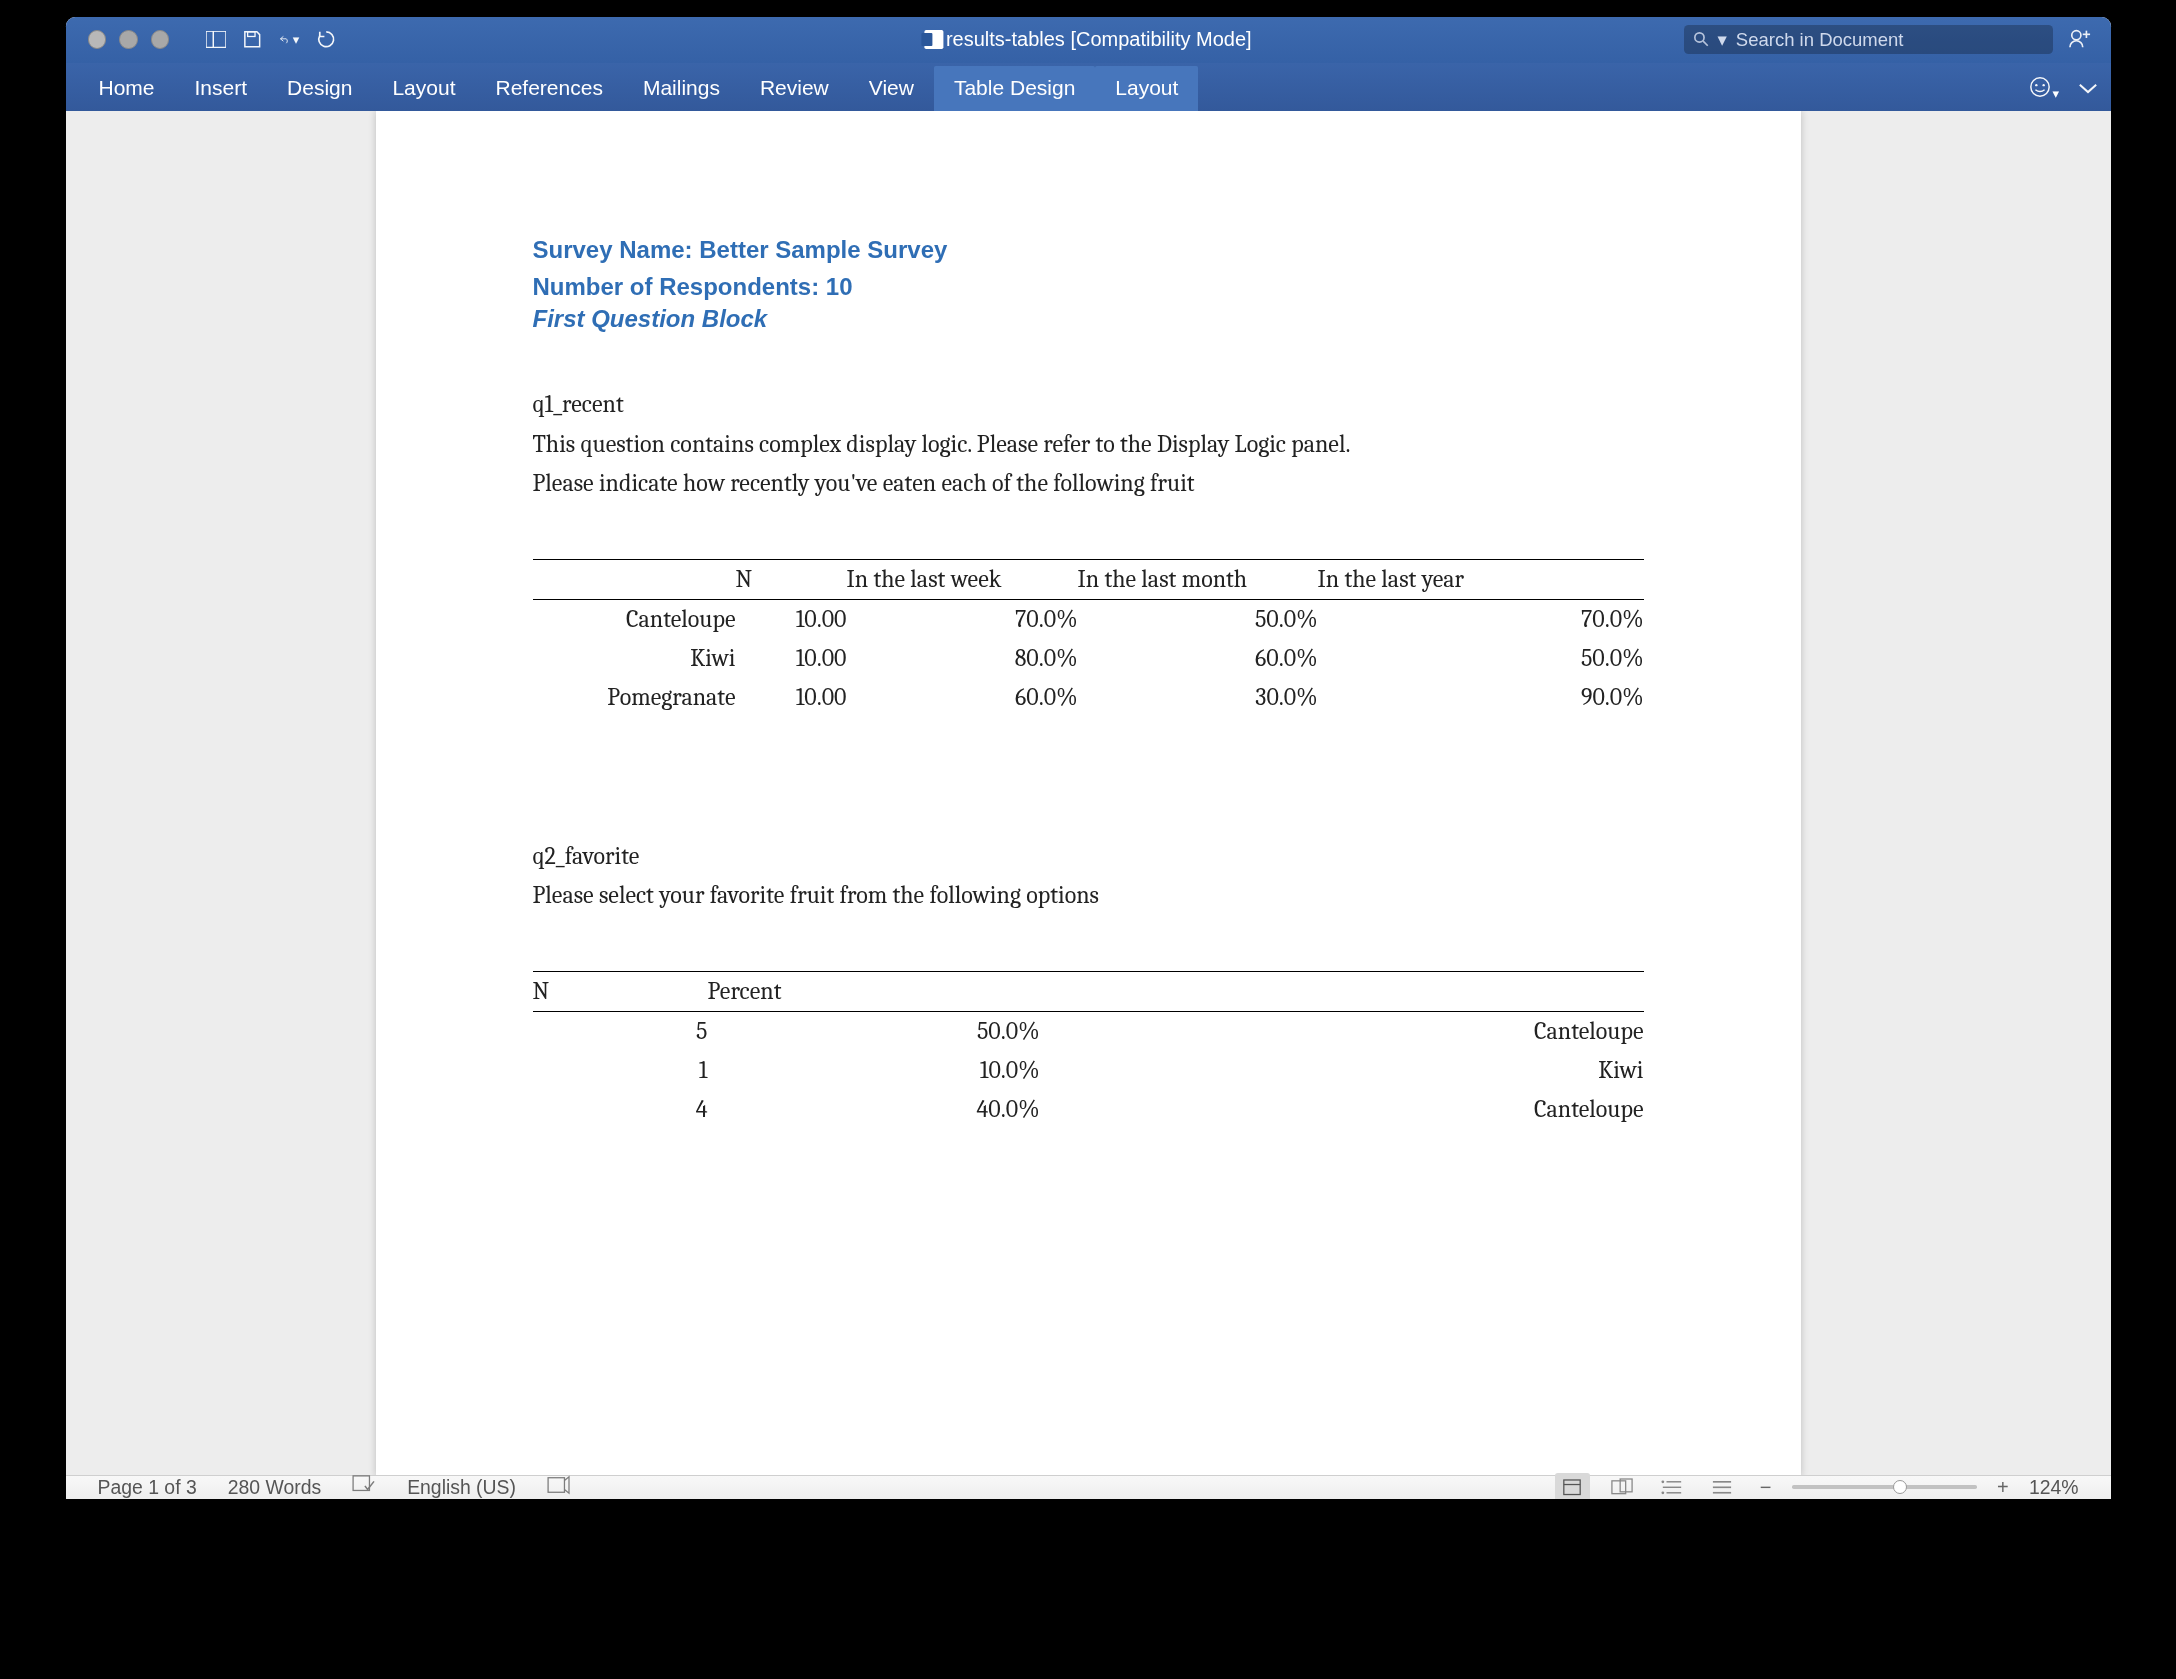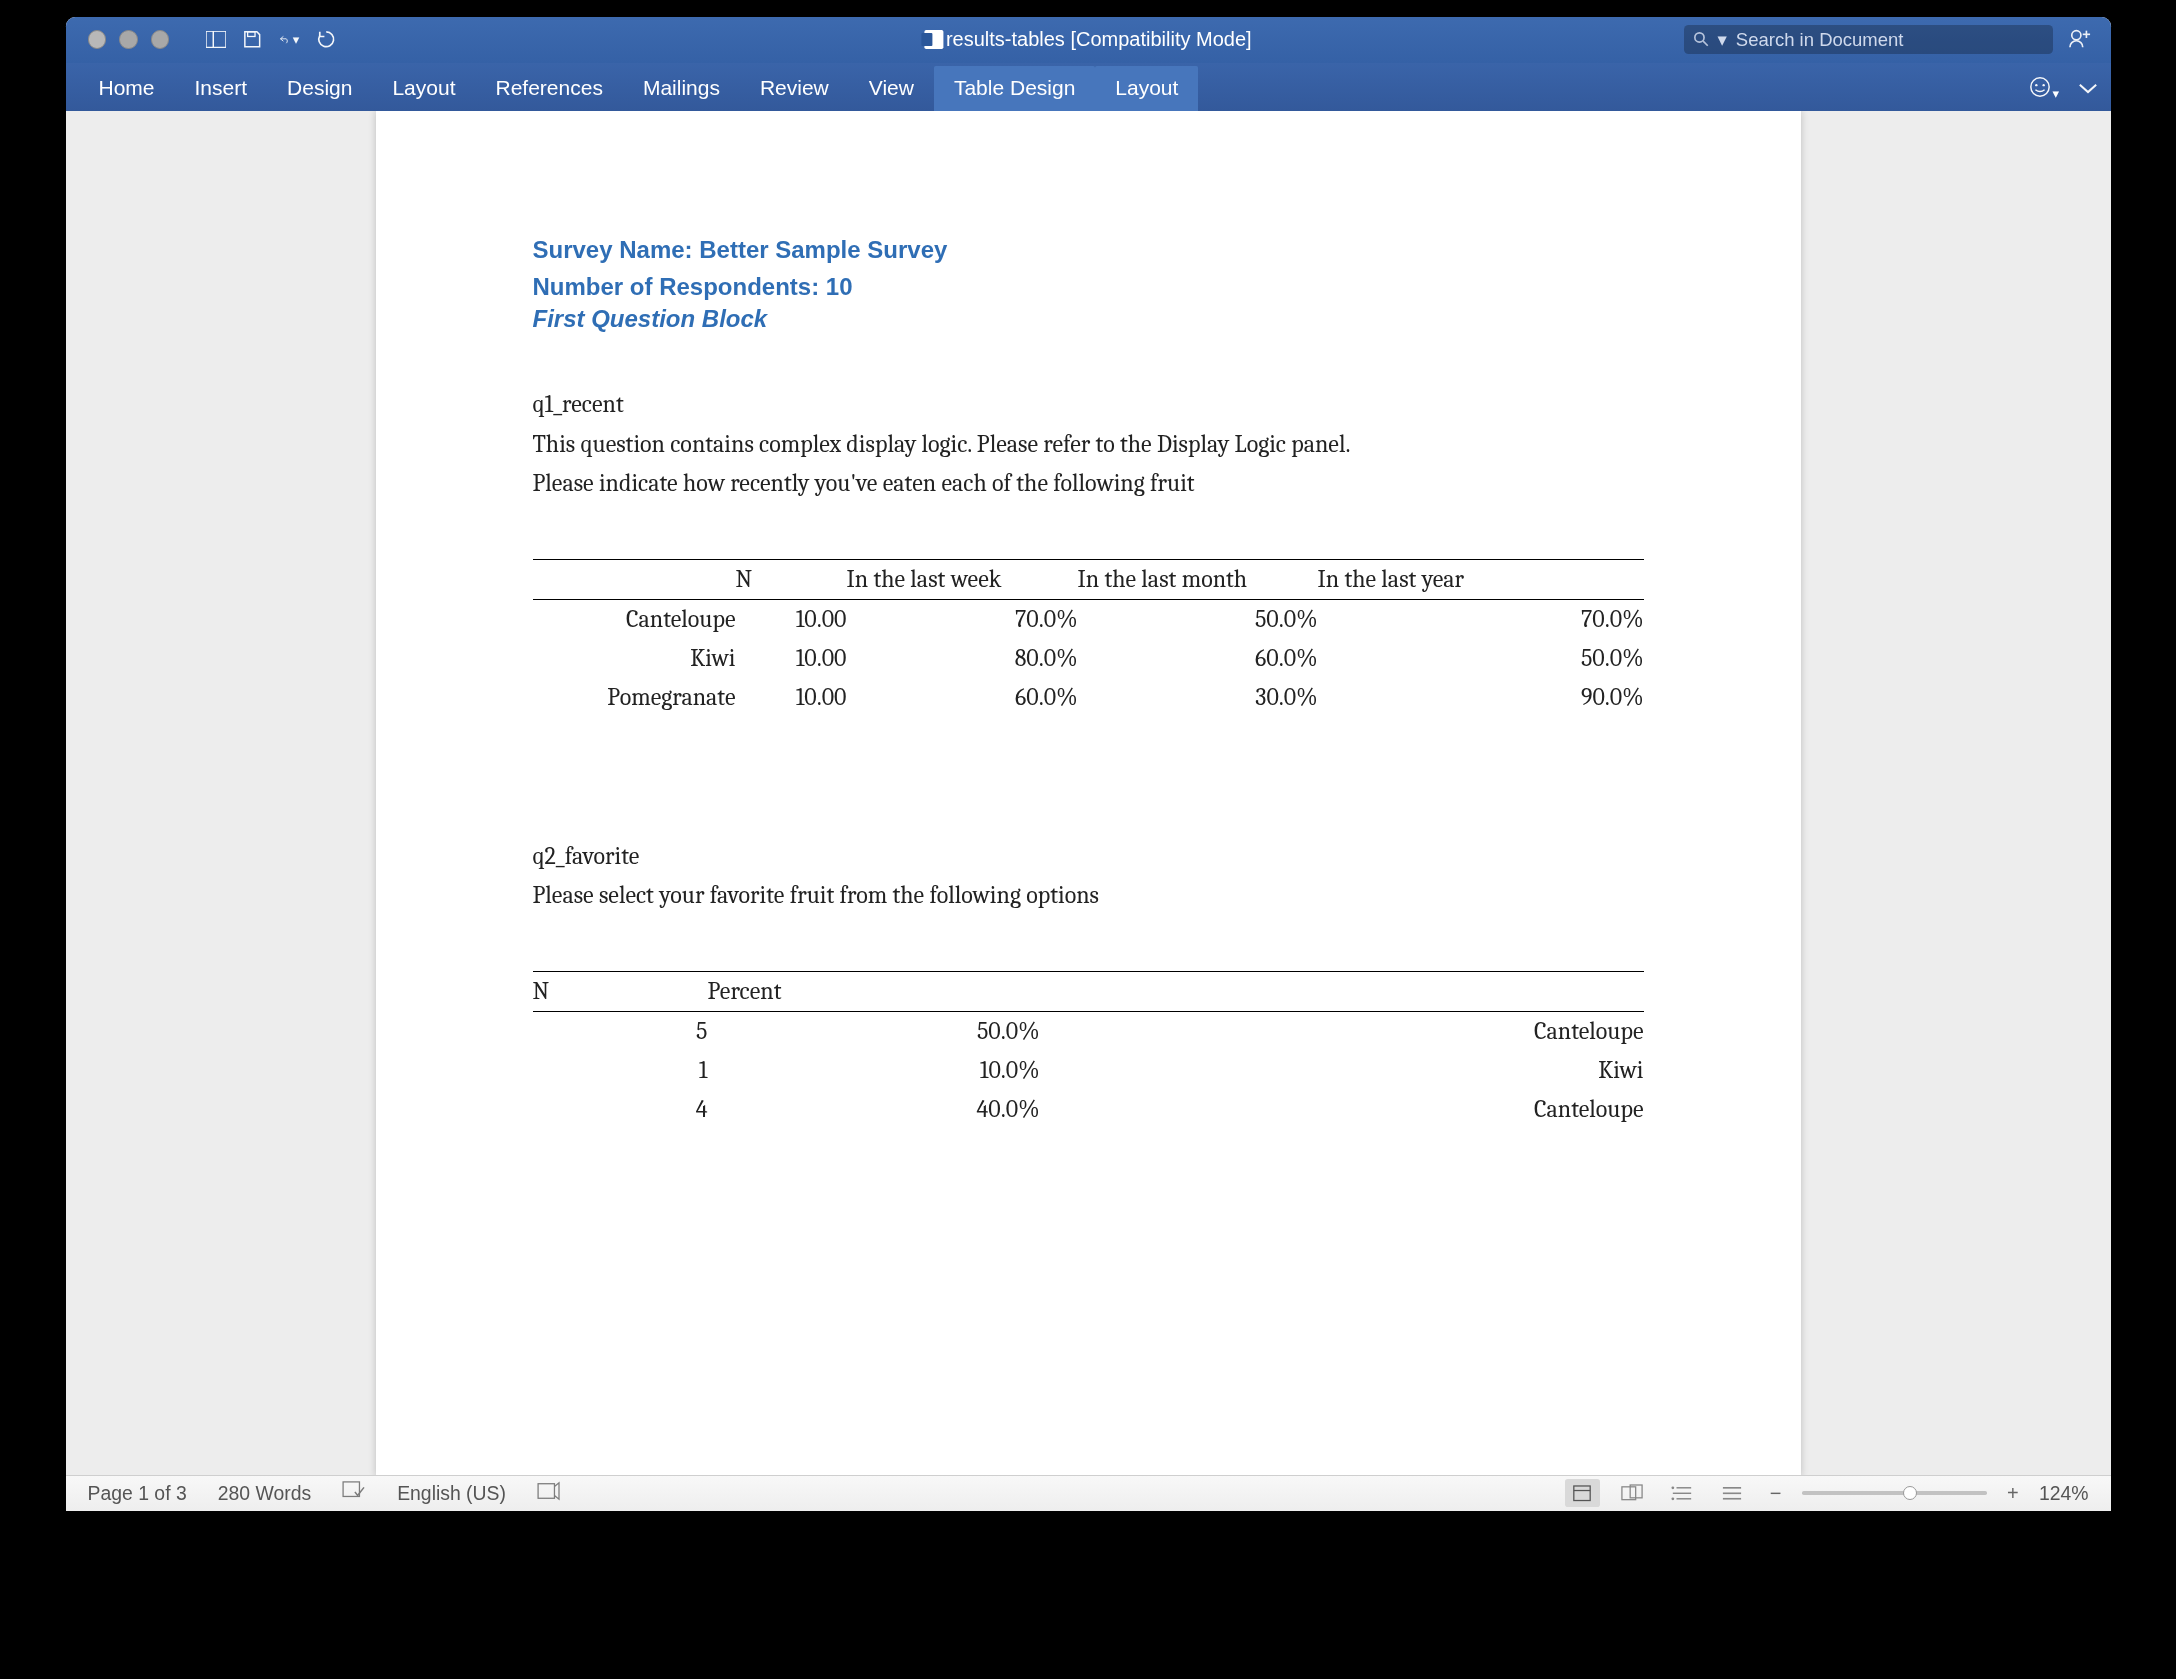--- a/index.html
+++ b/index.html
@@ -28,21 +28,21 @@
   .block-title{color:#2f6eb5;font-style:italic;font-weight:700;font-size:24px;}
   .q-section{margin-top:52px}
   .q-body{font-family:Cambria,Georgia,'Times New Roman',serif;font-size:24px;color:#222;line-height:1.65}
   table.data{margin-top:55px;width:100%;border-collapse:collapse;font-family:Cambria,Georgia,'Times New Roman',serif;font-size:24px;color:#222}
   table.data th{text-align:left;font-weight:400;padding:5.5px 0;border-bottom:1.4px solid #000}
   table.data thead tr{border-top:1.4px solid #000}
   table.data td{padding:5.5px 0;text-align:right}
   .t1 .c0{width:203px}.t1 .c1{width:111px}.t1 .c2{width:231px}.t1 .c3{width:240px}.t1 .c4{}
   .t2 .c0{width:175px}.t2 .c1{width:332px}.t2 .c2{}
   .q2{margin-top:120px}
-  .status{background:linear-gradient(#f8f8f8,#eeeeee);height:36px;border-top:0.9px solid #cfcfcf;display:flex;align-items:center;font-size:19.4px;color:#555;padding:0 22px;gap:31px}
+  .status{background:linear-gradient(#f8f8f8,#eeeeee);height:24px;border-top:0.9px solid #cfcfcf;display:flex;align-items:center;font-size:19.4px;color:#555;padding:0 32px;gap:31px}
   .status-right{margin-left:auto;display:flex;align-items:center;gap:14.8px}
   .view-btn{width:35px;height:28px;display:flex;align-items:center;justify-content:center;border-radius:2.8px}
   .view-btn.active{background:#d9d9d9}
   .slider{width:185px;height:3.7px;background:#c2c2c2;position:relative;border-radius:1.8px}
   .slider-thumb{position:absolute;width:14px;height:14px;background:#fff;border:0.9px solid #999;border-radius:50%;top:-5.5px;left:55%}
   .zoom-op{font-size:20px;color:#666;padding:0 5.5px}
   .spell-ic,.lang-ic,.fit-ic{opacity:.75}
   .dd{font-size:13px;margin-left:1.8px}
 </style>
 </head>

